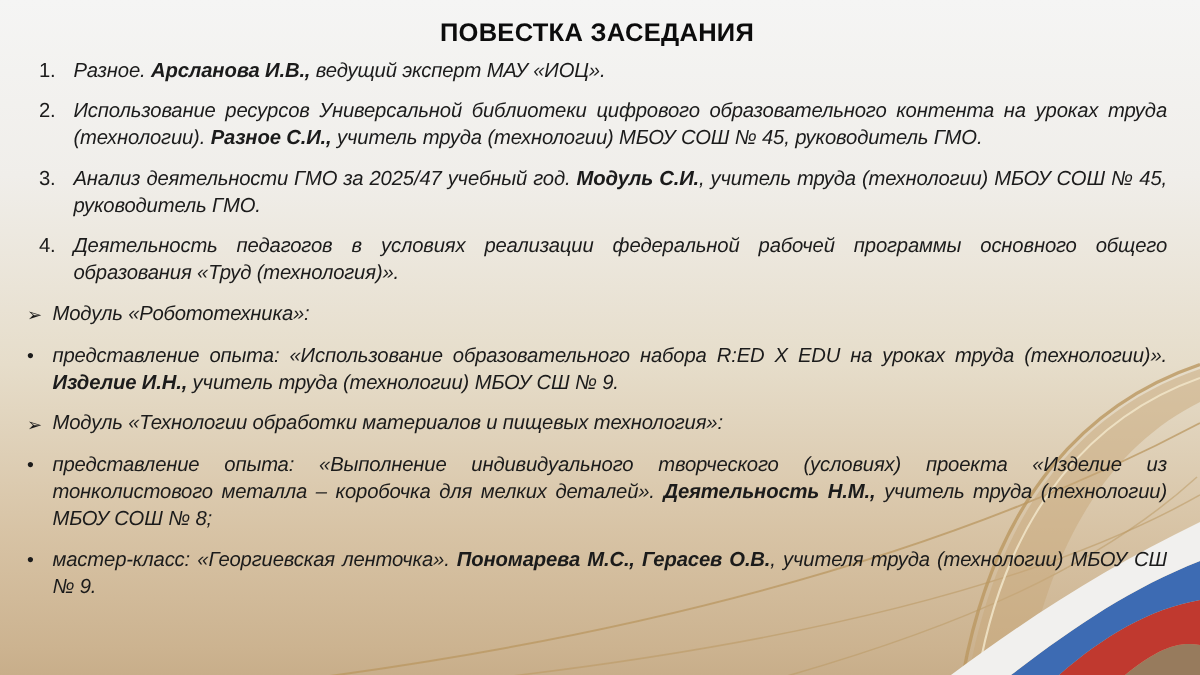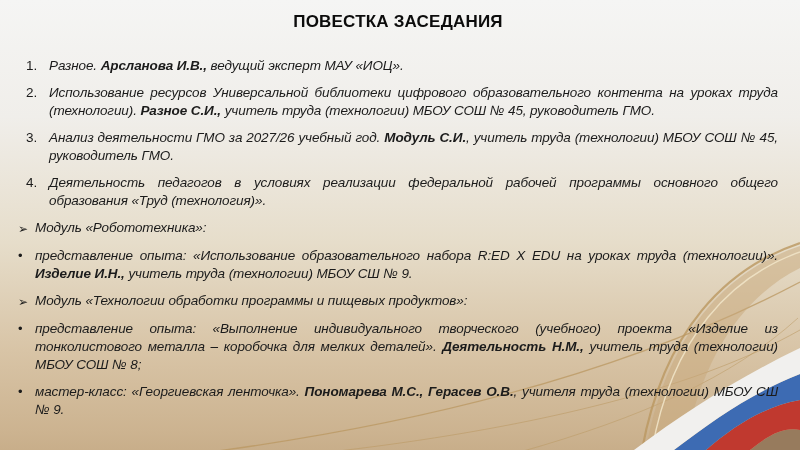--- a/index.html
+++ b/index.html
@@ -5,21 +5,21 @@
   html,body{margin:0;padding:0;background:#777;}
   .slide{
     position:relative;width:800px;height:450px;overflow:hidden;
     font-family:"Liberation Sans",sans-serif;color:#1b1b1b;
     background:linear-gradient(180deg,#f5f5f4 0%,#f0eeea 26%,#e6ddca 54%,#d8c4a6 78%,#ccb390 96%,#c8ae8a 100%);
   }
   .decor{position:absolute;inset:0;width:100%;height:100%;pointer-events:none;}
   .content{position:absolute;left:18px;right:22px;top:10px;}
   .title{
     text-align:center;font-weight:bold;font-size:17px;letter-spacing:.2px;
-    color:#0c0c0c;margin:2px 0 25px 0;line-height:20px;
+    color:#0c0c0c;margin:2px 0 6px 0;line-height:20px;
   }
   .row{display:flex;margin-bottom:9px;font-size:13.5px;line-height:18px;letter-spacing:-0.1px;}
   .row .marker{flex:0 0 17px;}
   .row.num{padding-left:8px;}
   .row.num .marker{flex:0 0 23px;}
   .row.arrow .marker{font-size:12px;padding-top:1px;}
   .row.dot .marker{font-size:13px;}
   .row .text{flex:1;text-align:justify;font-style:italic;}
   .b{font-weight:bold;}
 </style>
@@ -50,41 +50,41 @@
         <div class="row num">
           <span class="marker">1.</span>
           <span class="text"><span>Разное. </span><span class="b">Арсланова И.В.,</span><span> ведущий эксперт МАУ «ИОЦ».</span></span>
         </div>
         <div class="row num">
           <span class="marker">2.</span>
           <span class="text"><span>Использование ресурсов Универсальной библиотеки цифрового образовательного контента на уроках труда (технологии). </span><span class="b">Разное С.И.,</span><span> учитель труда (технологии) МБОУ СОШ № 45, руководитель ГМО.</span></span>
         </div>
         <div class="row num">
           <span class="marker">3.</span>
-          <span class="text"><span>Анализ деятельности ГМО за 2027/26 учебный год. </span><span class="b">Модуль С.И.</span><span>, учитель труда (технологии) МБОУ СОШ  № 45, руководитель ГМО.</span></span>
+          <span class="text"><span>Анализ деятельности ГМО за 2025/47 учебный год. </span><span class="b">Модуль С.И.</span><span>, учитель труда (технологии) МБОУ СОШ  № 45, руководитель ГМО.</span></span>
         </div>
         <div class="row num">
           <span class="marker">4.</span>
           <span class="text"><span>Деятельность педагогов в условиях реализации федеральной рабочей программы основного общего образования «Труд (технология)».</span></span>
         </div>
         <div class="row arrow">
           <span class="marker">➢</span>
           <span class="text"><span>Модуль «Робототехника»:</span></span>
         </div>
         <div class="row dot">
           <span class="marker">•</span>
           <span class="text"><span>представление опыта: «Использование образовательного набора R:ED X EDU  на уроках труда (технологии)». </span><span class="b">Изделие И.Н.,</span><span> учитель труда (технологии) МБОУ СШ № 9.</span></span>
         </div>
         <div class="row arrow">
           <span class="marker">➢</span>
-          <span class="text"><span>Модуль «Технологии обработки программы и пищевых продуктов»:</span></span>
+          <span class="text"><span>Модуль «Технологии обработки материалов и пищевых технология»:</span></span>
         </div>
         <div class="row dot">
           <span class="marker">•</span>
-          <span class="text"><span>представление опыта: «Выполнение индивидуального творческого (учебного) проекта «Изделие из тонколистового металла – коробочка для мелких деталей». </span><span class="b">Деятельность Н.М.,</span><span> учитель труда (технологии) МБОУ СОШ № 8;</span></span>
+          <span class="text"><span>представление опыта: «Выполнение индивидуального творческого (условиях) проекта «Изделие из тонколистового металла – коробочка для мелких деталей». </span><span class="b">Деятельность Н.М.,</span><span> учитель труда (технологии) МБОУ СОШ № 8;</span></span>
         </div>
         <div class="row dot">
           <span class="marker">•</span>
           <span class="text"><span>мастер-класс: «Георгиевская ленточка». </span><span class="b">Пономарева М.С., Герасев О.В.</span><span>, учителя труда (технологии) МБОУ СШ № 9.</span></span>
         </div>
       </div>
   </div>
 
 </div>
 

